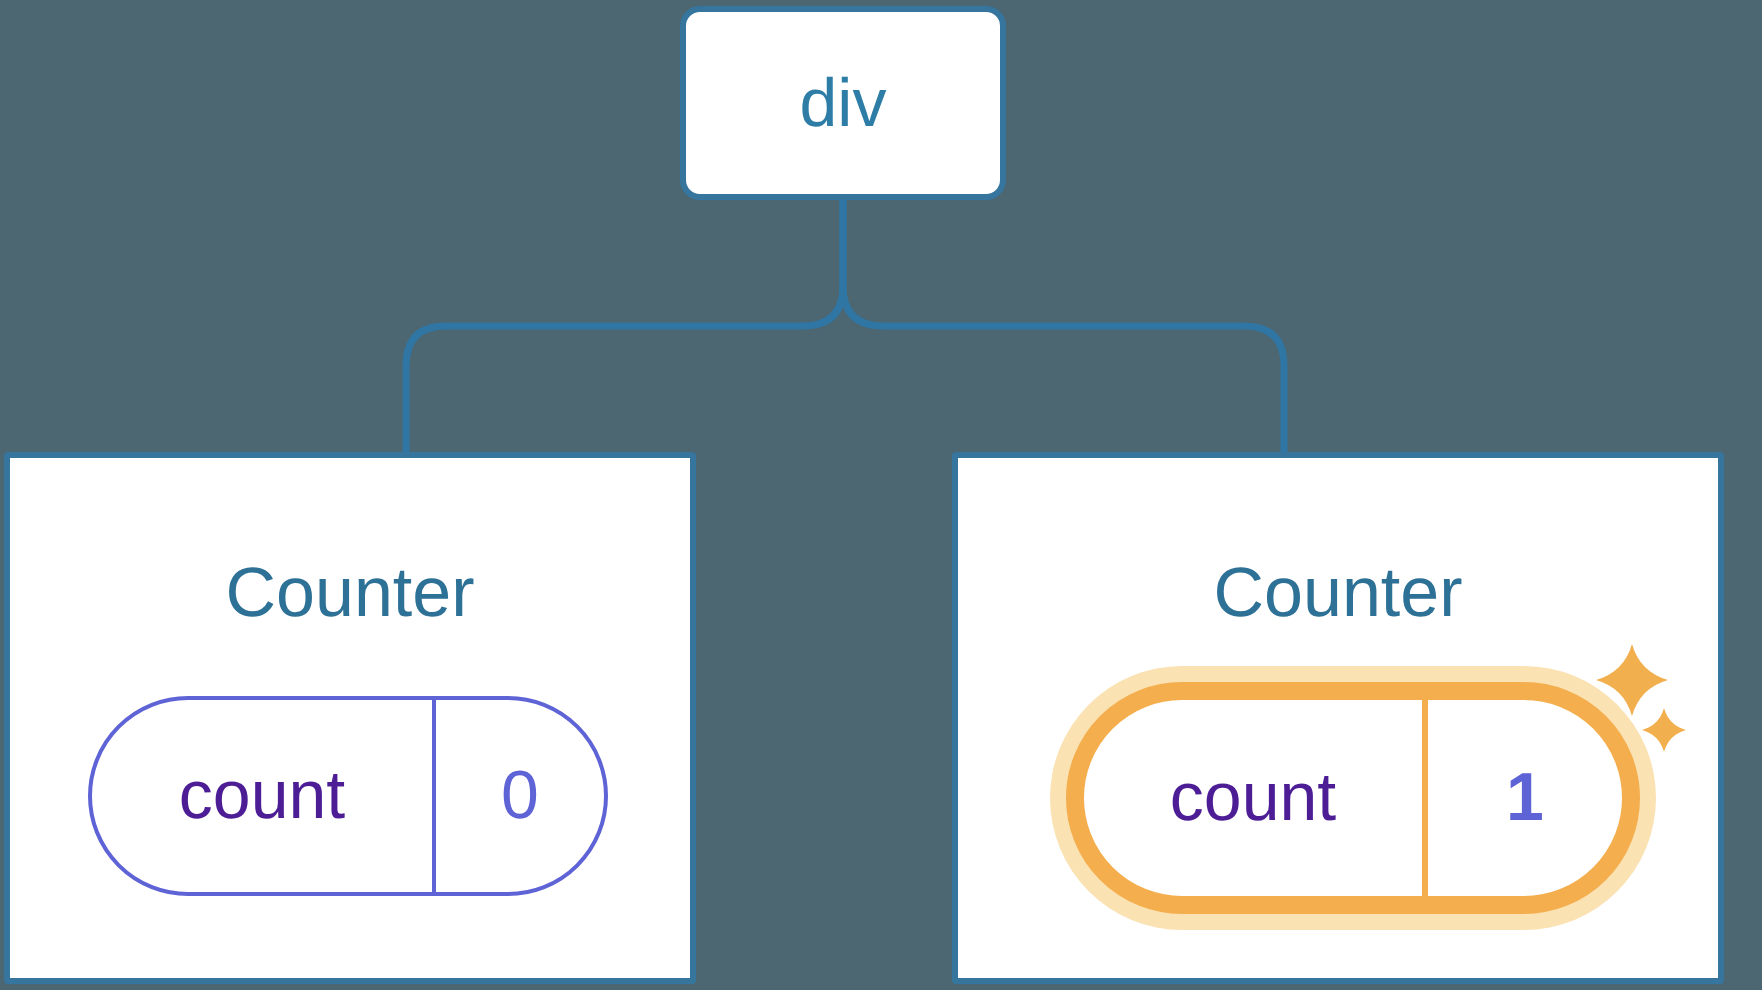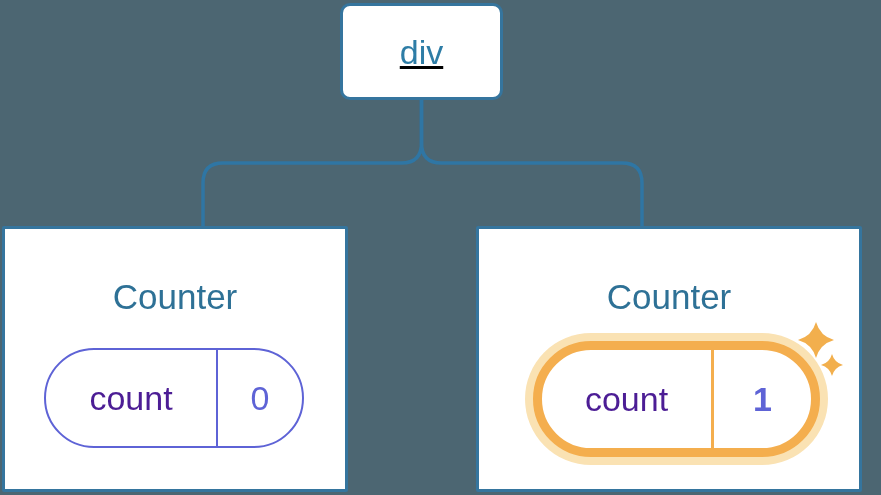--- a/index.html
+++ b/index.html
@@ -30,21 +30,20 @@
   .root-node {
     position: absolute;
     left: 340px; top: 3px;
     width: 163px; height: 97px;
     background: #FFFFFF;
     border: 3px solid #35759E;
     border-radius: 10px;
     display: flex;
     align-items: center;
     justify-content: center;
-    text-decoration: underline;
   }
   .root-node-label {
     color: #2E7DA6;
     font-size: 34px;
     line-height: 1;
   }
 
   
   .component-card {
     position: absolute;

